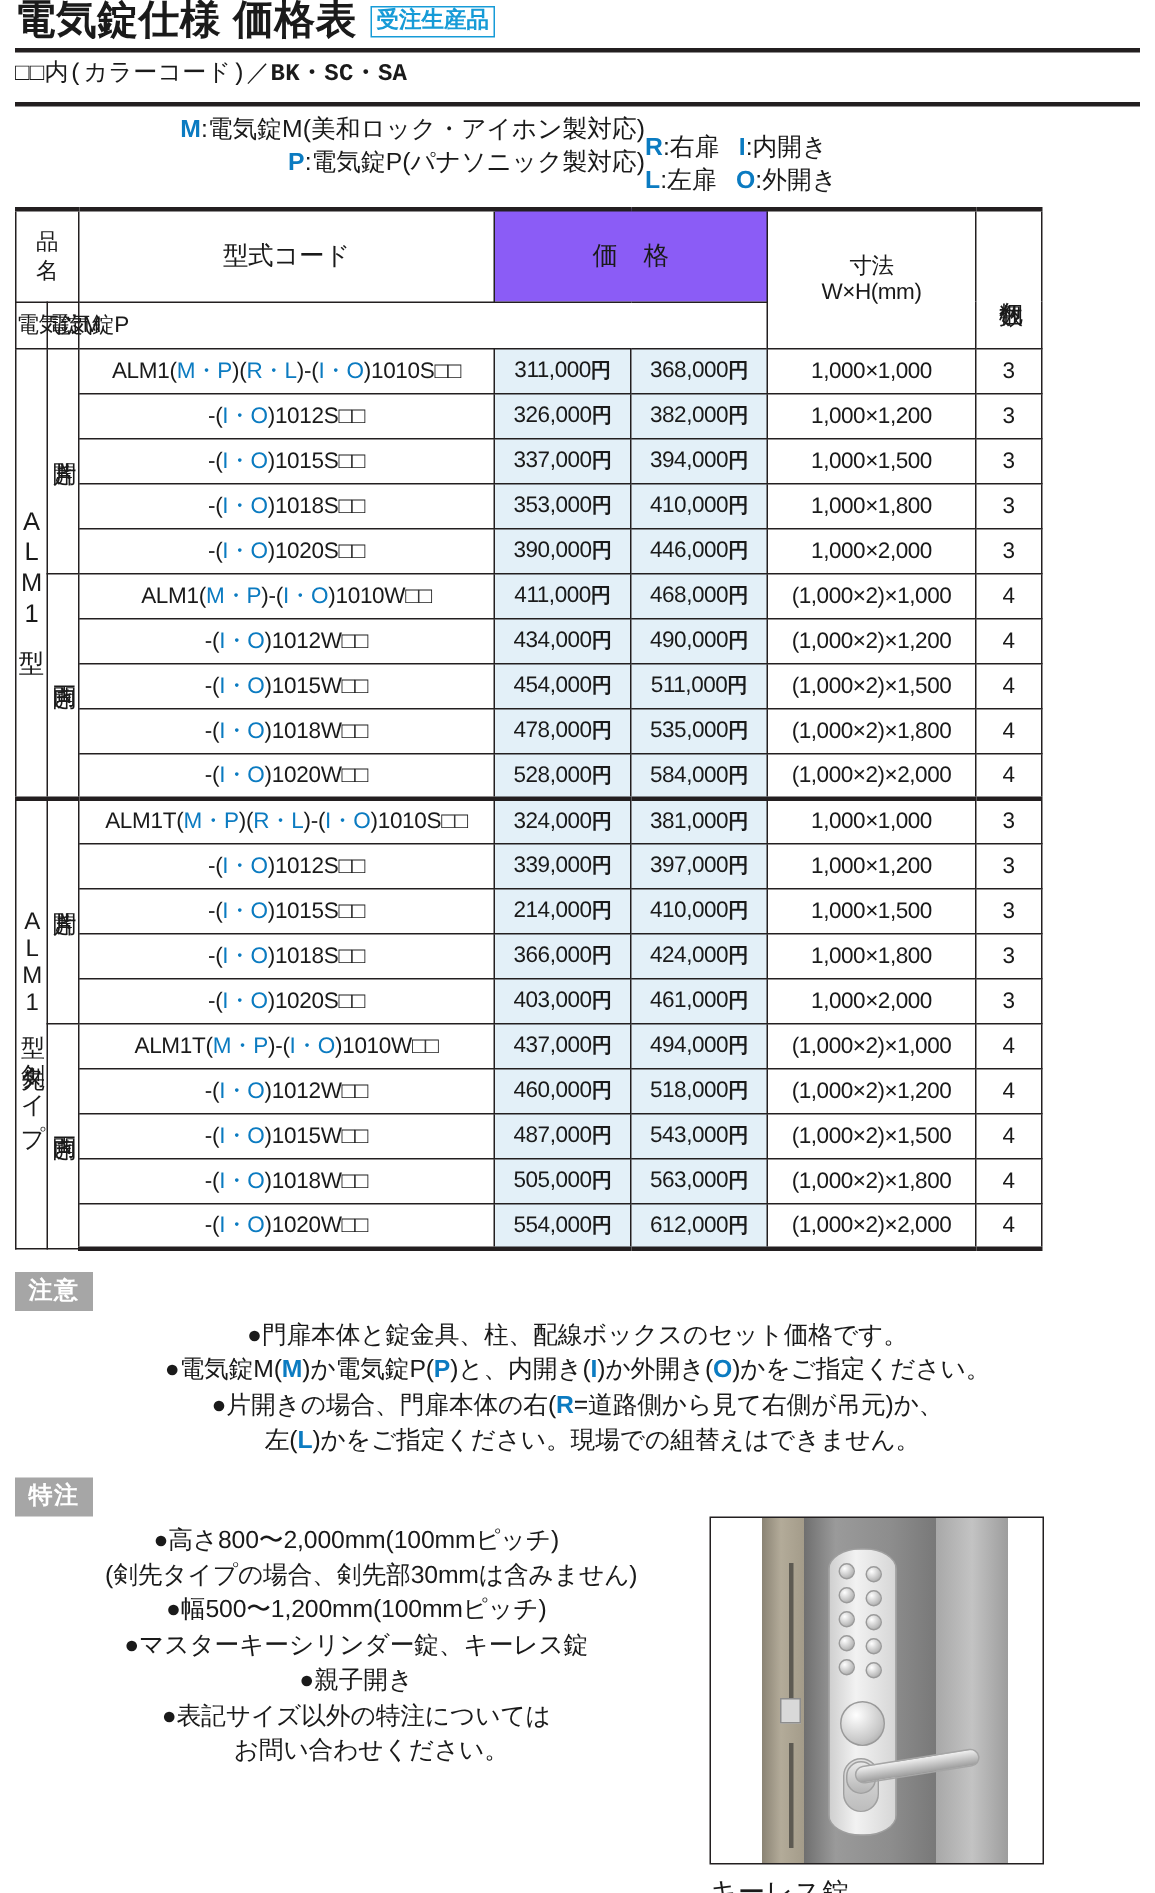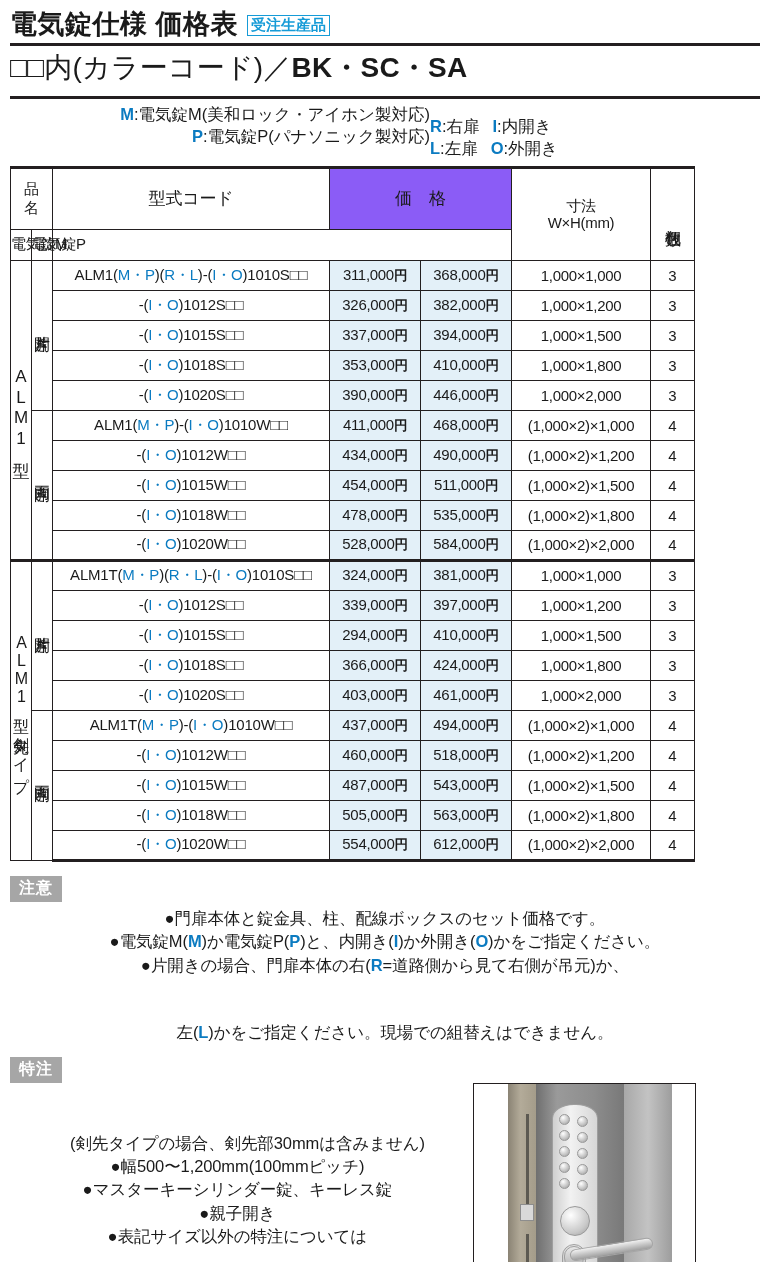--- a/index.html
+++ b/index.html
@@ -8,29 +8,29 @@
     width: 770px; height: 1262px;
     background: #ffffff;
     font-family: "Liberation Sans", "DejaVu Sans", sans-serif;
     color: #1a1a1a;
     position: relative;
     overflow: hidden;
   }
   .page { padding: 0 10px; position: relative; width: 770px; height: 1262px; }
 
   
-  .title-row { display: flex; align-items: flex-end; gap: 9px; padding-top: 11px; }
+  .title-row { display: flex; align-items: flex-end; gap: 9px; padding-top: 0; }
   .title-main { font-size: 27px; font-weight: bold; letter-spacing: .5px; line-height: 1; }
   .badge-made {
     color: #169BD7; border: 1.5px solid #169BD7; font-size: 15px; font-weight: bold;
     padding: 1px 3px 2px; line-height: 1.1; margin-bottom: 2px; white-space: nowrap;
   }
   .rule-thick { border-top: 3px solid #231f20; margin-top: 5px; }
 
-  .color-code { font-size: 28px; font-weight: bold; padding: 3px 0 4px; letter-spacing: .2px; }
+  .color-code { font-size: 16px; font-weight: bold; padding: 3px 0 4px; letter-spacing: .2px; font-family: Liberation Mono, monospace; }
   .color-code .cc-light { font-weight: normal; }
 
   
   .legend { display: flex; padding: 5px 0 6px; font-size: 16.5px; line-height: 1.33; }
   .legend-col-a { width: 420px; text-align: right; }
   .legend-col-b { flex: 1; margin-top: 12px; }
   .legend-line { white-space: nowrap; }
   .bl { color: #0B7BC1; font-weight: bold; }
   .legend-col-b .legend-line { display: flex; gap: 13px; }
   .legend-col-b .lg-item { white-space: nowrap; }
@@ -71,21 +71,21 @@
   .vlabel-sm { font-size: 16px; letter-spacing: 1px; }
   .code-opt { color: #0B7BC1; }
 
   
   .sec-badge {
     display: inline-block; background: #a6a6a6; color: #ffffff;
     font-size: 16px; font-weight: bold; padding: 2px 9px 3px; letter-spacing: 1px;
   }
   .notes { font-size: 16.5px; line-height: 1.42; padding-top: 5px; letter-spacing: -.1px; }
   .notes .nline { white-space: nowrap; text-align: center; }
-  .notes .indent { padding-left: 20px; margin-top: 44px; }
+  .notes .indent { padding-left: 20px; }
 
   .special-wrap { display: flex; gap: 0; }
   .special-left { width: 455px; }
   .special-right { width: 285px; position: relative; }
 
   .photo-box {
     width: 223px; height: 232px; border: 1px solid #231f20; background: #ffffff;
     position: relative; overflow: hidden; margin-left: 8px;
   }
   .photo-caption { font-size: 18px; padding-top: 6px; margin-left: 8px; letter-spacing: .5px; }
@@ -273,21 +273,21 @@
         </tr>
         <tr class="data-row">
           <td class="c-code"><span>-</span><span>(<span class="code-opt">I・O</span>)</span><span>1012S□□</span></td>
           <td class="c-pm"><span>339,000</span><span class="yen">円</span></td>
           <td class="c-pp"><span>397,000</span><span class="yen">円</span></td>
           <td class="c-dim">1,000×1,200</td>
           <td class="c-pkg">3</td>
         </tr>
         <tr class="data-row">
           <td class="c-code"><span>-</span><span>(<span class="code-opt">I・O</span>)</span><span>1015S□□</span></td>
-          <td class="c-pm"><span>294,000</span><span class="yen">円</span></td>
+          <td class="c-pm"><span>214,000</span><span class="yen">円</span></td>
           <td class="c-pp"><span>410,000</span><span class="yen">円</span></td>
           <td class="c-dim">1,000×1,500</td>
           <td class="c-pkg">3</td>
         </tr>
         <tr class="data-row">
           <td class="c-code"><span>-</span><span>(<span class="code-opt">I・O</span>)</span><span>1018S□□</span></td>
           <td class="c-pm"><span>366,000</span><span class="yen">円</span></td>
           <td class="c-pp"><span>424,000</span><span class="yen">円</span></td>
           <td class="c-dim">1,000×1,800</td>
           <td class="c-pkg">3</td>
@@ -346,20 +346,21 @@
       <div class="nline"><span>●片開きの場合、門扉本体の右(</span><span class="bl">R</span><span>=道路側から見て右側が吊元)か、</span></div>
       <div class="nline indent"><span>左(</span><span class="bl">L</span><span>)かをご指定ください。現場での組替えはできません。</span></div>
     </div>
   </div>
 
   <div style="padding-top:12px;">
     <span class="sec-badge">特注</span>
     <div class="special-wrap">
       <div class="special-left">
         <div class="notes">
+          <div class="nline">●高さ800〜2,000mm(100mmピッチ)</div>
           <div class="nline indent">(剣先タイプの場合、剣先部30mmは含みません)</div>
           <div class="nline">●幅500〜1,200mm(100mmピッチ)</div>
           <div class="nline">●マスターキーシリンダー錠、キーレス錠</div>
           <div class="nline">●親子開き</div>
           <div class="nline">●表記サイズ以外の特注については</div>
           <div class="nline indent">お問い合わせください。</div>
         </div>
       </div>
       <div class="special-right">
         <div class="photo-box">

